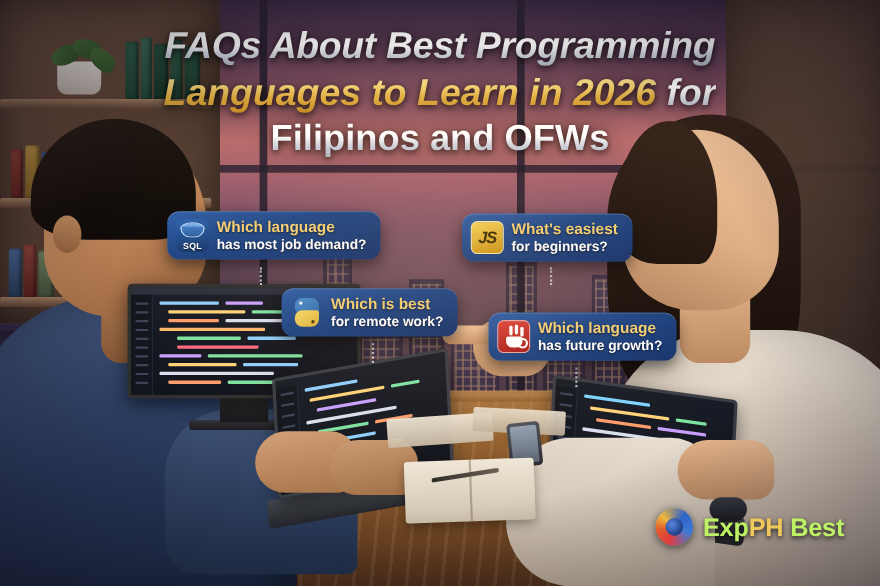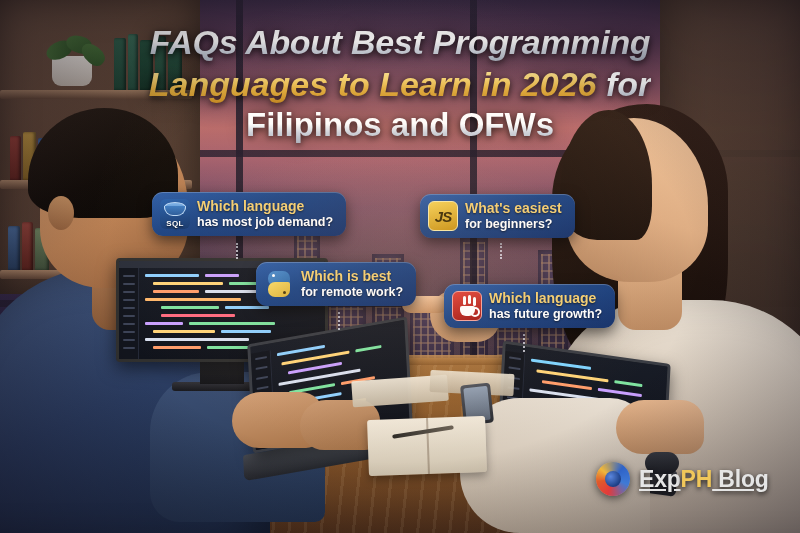--- a/index.html
+++ b/index.html
@@ -262,21 +262,21 @@
     gap:9px; z-index:40; }
   .logo-mark { position:relative; width:34px; height:34px; border-radius:50%;
     background:conic-gradient(from 200deg, #e23b3b 0deg, #e05a2a 60deg,
       #f0b73a 110deg, #2f63c8 200deg, #3f7ad6 270deg, #e23b3b 360deg);
     box-shadow:0 2px 8px rgba(0,0,0,.6); }
   .logo-mark::after{ content:""; position:absolute; left:9px; top:9px;
     width:16px; height:16px; border-radius:50%;
     background:radial-gradient(circle at 35% 35%, #5b86dd, #1c3f86 70%); }
   .logo-text { font-size:23px; font-weight:bold; letter-spacing:-.2px;
     text-shadow:0 2px 5px rgba(0,0,0,.8); }
-  .lt-white { color:#e5e5e5;text-decoration:underline; }
+  .lt-white { color:#bef264; }
   .lt-gold  { color:#f0c75a; }
 
   
   .vignette { left:0; top:0; width:800px; height:533px; z-index:35; pointer-events:none;
     background:
       radial-gradient(ellipse at 50% 42%, rgba(255,190,130,.10) 0%, transparent 55%),
       radial-gradient(ellipse at 50% 50%, transparent 52%, rgba(10,6,16,.52) 100%);
   }
 </style>
 </head>
@@ -519,18 +519,18 @@
     </div>
     <div class="b-txt">
       <div class="b-l1">Which language</div>
       <div class="b-l2">has future growth?</div>
     </div>
   </div>
 
   <div class="logo">
     <div class="logo-mark"></div>
     <div class="logo-text">
-      <span class="lt-white">Exp</span><span class="lt-gold">PH</span><span class="lt-white"> Blog</span>
+      <span class="lt-white">Exp</span><span class="lt-gold">PH</span><span class="lt-white"> Best</span>
     </div>
   </div>
 
   <div class="layer vignette"></div>
 </div>
 
 </body></html>

